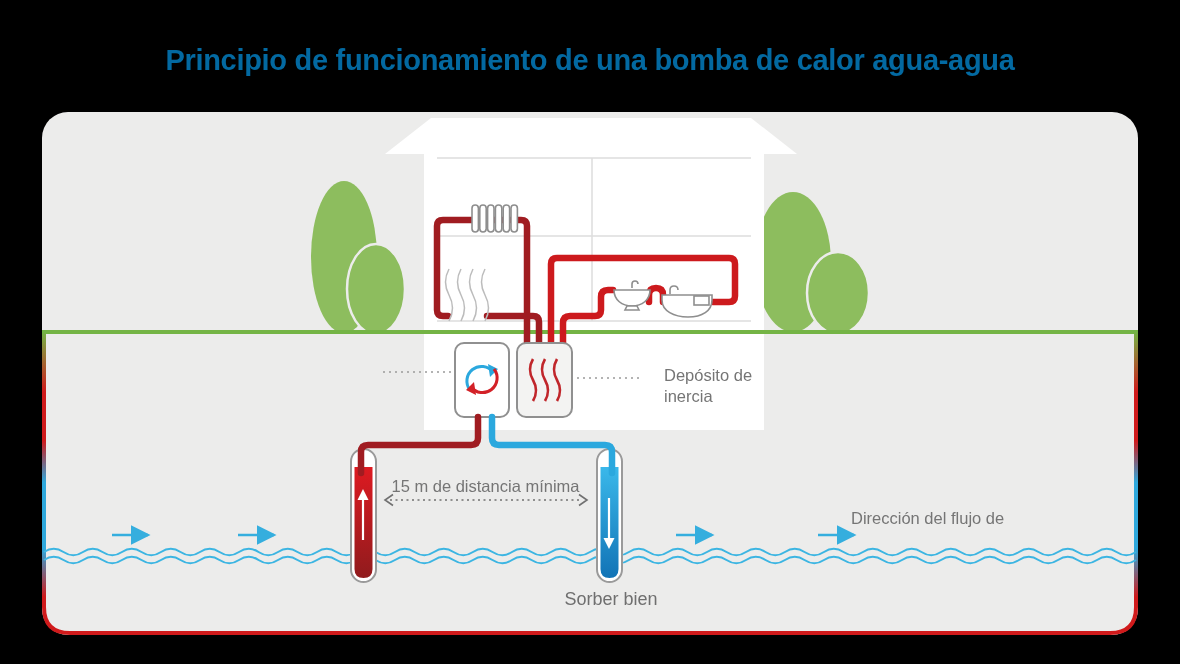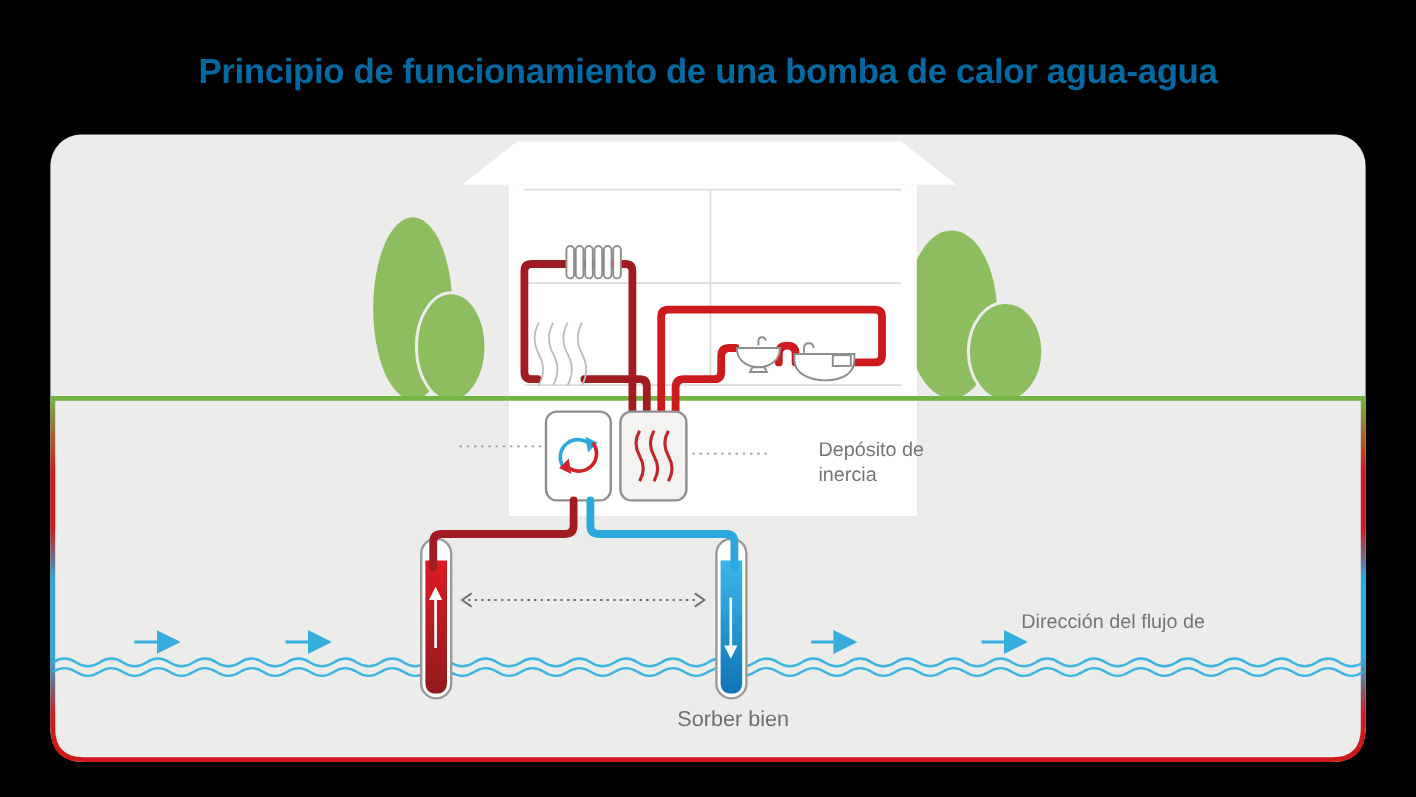--- a/index.html
+++ b/index.html
@@ -163,25 +163,26 @@
   <g stroke="#707070" fill="none">
     <line x1="390" y1="500" x2="582" y2="500" stroke-width="1.6" stroke-dasharray="2 3.5"></line>
     <polyline points="393,494.5 385,500 393,505.5" stroke-width="1.6"></polyline>
     <polyline points="579,494.5 587,500 579,505.5" stroke-width="1.6"></polyline>
   </g>
 </svg>
 
 <div class="title">Principio de funcionamiento de una bomba de calor agua-agua</div>
 
 
-<div class="lbl" style="left:682px;top:365px;">
+<div class="lbl" style="left:664px;top:365px;">
   <span>Depósito de</span>
   <span>inercia</span>
 </div>
 
+<div class="lbl dist-lbl">15 m de distancia mínima</div>
 
 <div class="lbl" style="left:851px;top:508px;">
   <span>Dirección del flujo de</span>
 </div>
 
 <div class="well-lbl" style="left:558px;width:106px;">Sorber bien</div>
 
 </div>
 
 </body></html>

